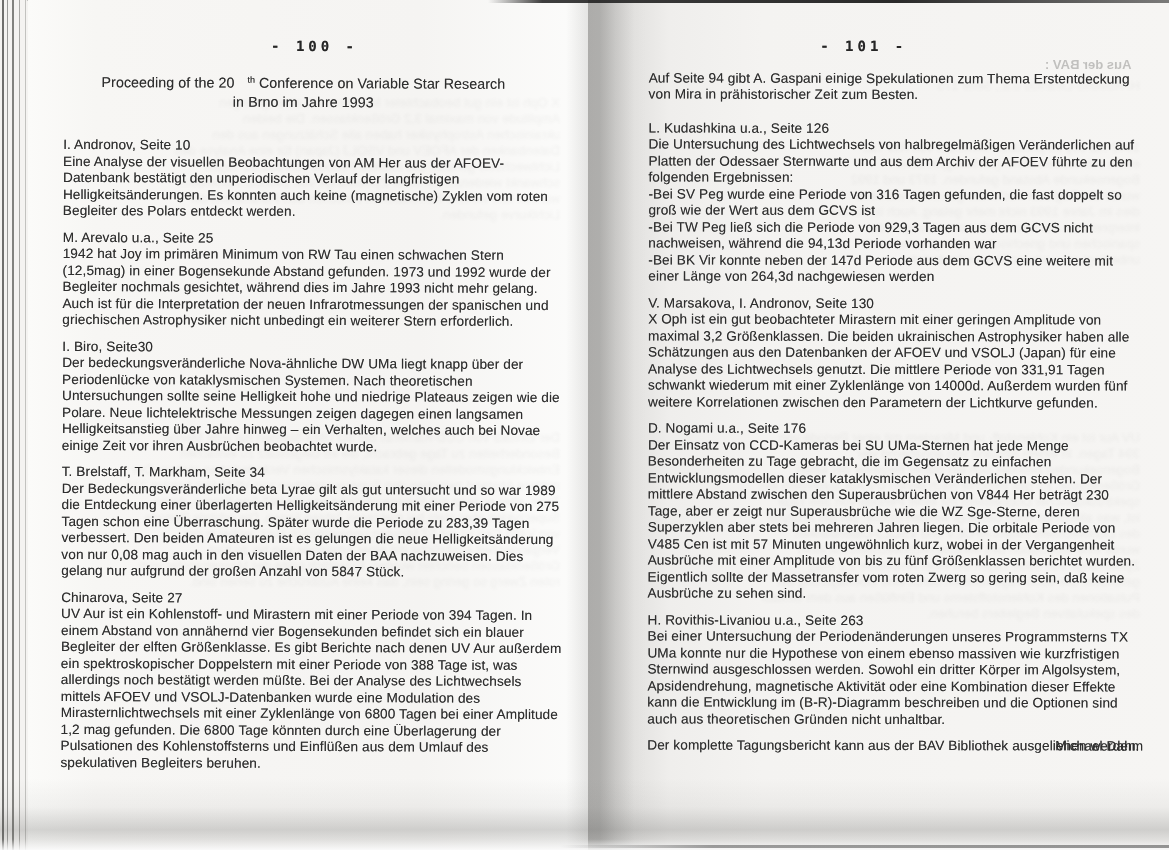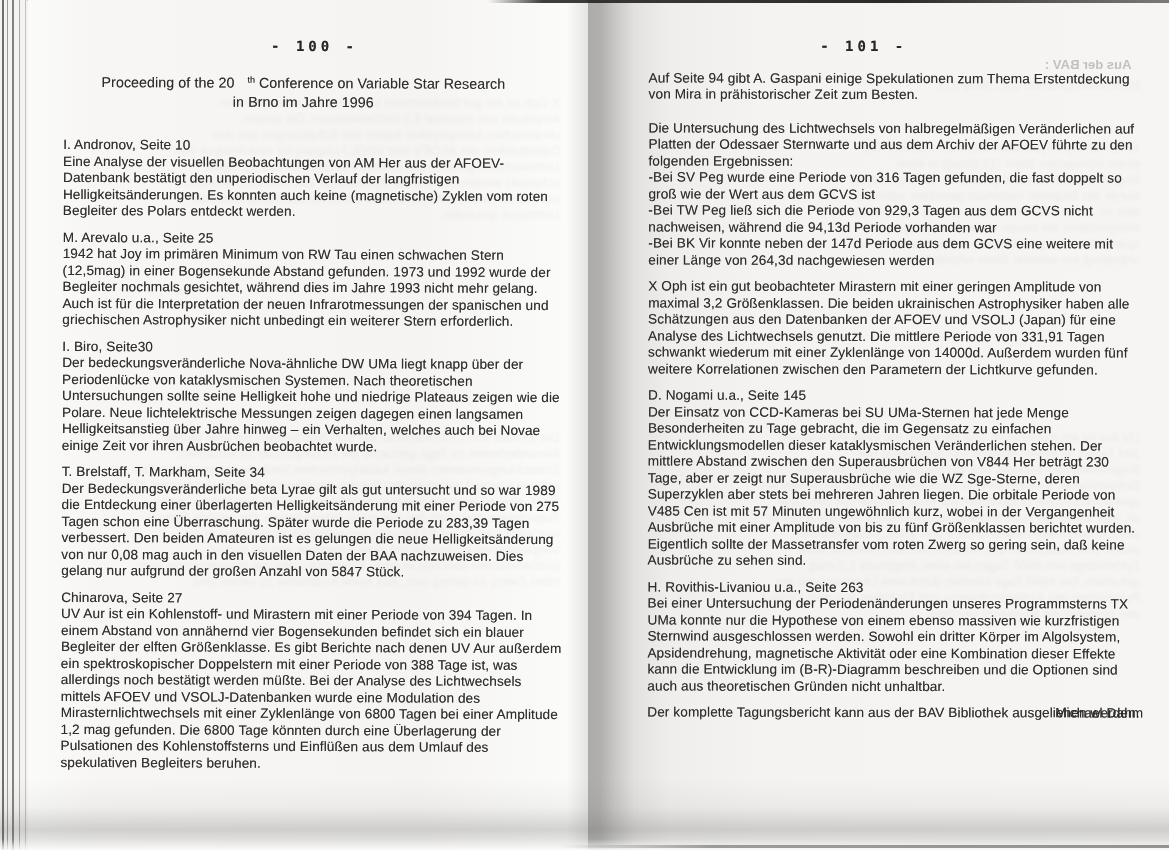--- a/index.html
+++ b/index.html
@@ -115,21 +115,21 @@
   <div class="ghost" style="left:830px;top:140px;width:310px;">1942 hat Joy im primären Minimum von RW Tau einen schwachen Stern (12,5mag) in einer Bogensekunde Abstand gefunden. 1973 und 1992 wurde der Begleiter nochmals gesichtet, während dies im Jahre 1993 nicht mehr gelang. Auch ist für die Interpretation der neuen Infrarotmessungen der spanischen und griechischen Astrophysiker nicht unbedingt ein weiterer Stern erforderlich.</div>
   <div class="ghost" style="left:760px;top:430px;width:380px;">UV Aur ist ein Kohlenstoff- und Mirastern mit einer Periode von 394 Tagen. In einem Abstand von annähernd vier Bogensekunden befindet sich ein blauer Begleiter der elften Größenklasse. Es gibt Berichte nach denen UV Aur außerdem ein spektroskopischer Doppelstern mit einer Periode von 388 Tage ist, was allerdings noch bestätigt werden müßte. Bei der Analyse des Lichtwechsels mittels AFOEV und VSOLJ-Datenbanken wurde eine Modulation des Mirasternlichtwechsels mit einer Zyklenlänge von 6800 Tagen bei einer Amplitude 1,2 mag gefunden. Die 6800 Tage könnten durch eine Überlagerung der Pulsationen des Kohlenstoffsterns und Einflüßen aus dem Umlauf des spekulativen Begleiters beruhen.</div>
   <div class="ghost" style="left:170px;top:95px;width:390px;">X Oph ist ein gut beobachteter Mirastern mit einer geringen Amplitude von maximal 3,2 Größenklassen. Die beiden ukrainischen Astrophysiker haben alle Schätzungen aus den Datenbanken der AFOEV und VSOLJ (Japan) für eine Analyse des Lichtwechsels genutzt. Die mittlere Periode von 331,91 Tagen schwankt wiederum mit einer Zyklenlänge von 14000d. Außerdem wurden fünf weitere Korrelationen zwischen den Parametern der Lichtkurve gefunden.</div>
   <div class="ghost" style="left:120px;top:430px;width:440px;">Der Einsatz von CCD-Kameras bei SU UMa-Sternen hat jede Menge Besonderheiten zu Tage gebracht, die im Gegensatz zu einfachen Entwicklungsmodellen dieser kataklysmischen Veränderlichen stehen. Der mittlere Abstand zwischen den Superausbrüchen von V844 Her beträgt 230 Tage, aber er zeigt nur Superausbrüche wie die WZ Sge-Sterne, deren Superzyklen aber stets bei mehreren Jahren liegen. Die orbitale Periode von V485 Cen ist mit 57 Minuten ungewöhnlich kurz, wobei in der Vergangenheit Ausbrüche mit einer Amplitude von bis zu fünf Größenklassen berichtet wurden. Eigentlich sollte der Massetransfer vom roten Zwerg so gering sein, daß keine Ausbrüche zu sehen sind.</div>
 
   <div class="col col-left">
     <div class="page-number">- 100 -</div>
 
     <div class="doc-title">
       <span><span>Proceeding of the 20</span><sup>th</sup><span> Conference on Variable Star Research</span></span><br>
-      <span>in Brno im Jahre 1996</span>
+      <span>in Brno im Jahre 1993</span>
     </div>
 
     <div class="section">
       <div class="sec-heading">I. Andronov, Seite 10</div>
       <div class="sec-body">Eine Analyse der visuellen Beobachtungen von AM Her aus der AFOEV-Datenbank bestätigt den unperiodischen Verlauf der langfristigen Helligkeitsänderungen. Es konnten auch keine (magnetische) Zyklen vom roten Begleiter des Polars entdeckt werden.</div>
     </div>
 
     <div class="section">
       <div class="sec-heading">M. Arevalo u.a., Seite 25</div>
       <div class="sec-body">1942 hat Joy im primären Minimum von RW Tau einen schwachen Stern (12,5mag) in einer Bogensekunde Abstand gefunden. 1973 und 1992 wurde der Begleiter nochmals gesichtet, während dies im Jahre 1993 nicht mehr gelang. Auch ist für die Interpretation der neuen Infrarotmessungen der spanischen und griechischen Astrophysiker nicht unbedingt ein weiterer Stern erforderlich.</div>
@@ -150,32 +150,34 @@
       <div class="sec-body">UV Aur ist ein Kohlenstoff- und Mirastern mit einer Periode von 394 Tagen. In einem Abstand von annähernd vier Bogensekunden befindet sich ein blauer Begleiter der elften Größenklasse. Es gibt Berichte nach denen UV Aur außerdem ein spektroskopischer Doppelstern mit einer Periode von 388 Tage ist, was allerdings noch bestätigt werden müßte. Bei der Analyse des Lichtwechsels mittels AFOEV und VSOLJ-Datenbanken wurde eine Modulation des Mirasternlichtwechsels mit einer Zyklenlänge von 6800 Tagen bei einer Amplitude 1,2 mag gefunden. Die 6800 Tage könnten durch eine Überlagerung der Pulsationen des Kohlenstoffsterns und Einflüßen aus dem Umlauf des spekulativen Begleiters beruhen.</div>
     </div>
   </div>
 
   <div class="col col-right">
     <div class="page-number">- 101 -</div>
 
     <div class="intro">Auf Seite 94 gibt A. Gaspani einige Spekulationen zum Thema Erstentdeckung von Mira in prähistorischer Zeit zum Besten.</div>
 
     <div class="section">
+      <div class="sec-heading">L. Kudashkina u.a., Seite 126</div>
       <div class="sec-body">Die Untersuchung des Lichtwechsels von halbregelmäßigen Veränderlichen auf Platten der Odessaer Sternwarte und aus dem Archiv der AFOEV führte zu den folgenden Ergebnissen:
 -Bei SV Peg wurde eine Periode von 316 Tagen gefunden, die fast doppelt so groß wie der Wert aus dem GCVS ist
 -Bei TW Peg ließ sich die Periode von 929,3 Tagen aus dem GCVS nicht nachweisen, während die 94,13d Periode vorhanden war
 -Bei BK Vir konnte neben der 147d Periode aus dem GCVS eine weitere mit einer Länge von 264,3d nachgewiesen werden</div>
     </div>
 
     <div class="section">
+      <div class="sec-heading">V. Marsakova, I. Andronov, Seite 130</div>
       <div class="sec-body">X Oph ist ein gut beobachteter Mirastern mit einer geringen Amplitude von maximal 3,2 Größenklassen. Die beiden ukrainischen Astrophysiker haben alle Schätzungen aus den Datenbanken der AFOEV und VSOLJ (Japan) für eine Analyse des Lichtwechsels genutzt. Die mittlere Periode von 331,91 Tagen schwankt wiederum mit einer Zyklenlänge von 14000d. Außerdem wurden fünf weitere Korrelationen zwischen den Parametern der Lichtkurve gefunden.</div>
     </div>
 
     <div class="section">
-      <div class="sec-heading">D. Nogami u.a., Seite 145</div>
+      <div class="sec-heading">D. Nogami u.a., Seite 176</div>
       <div class="sec-body">Der Einsatz von CCD-Kameras bei SU UMa-Sternen hat jede Menge Besonderheiten zu Tage gebracht, die im Gegensatz zu einfachen Entwicklungsmodellen dieser kataklysmischen Veränderlichen stehen. Der mittlere Abstand zwischen den Superausbrüchen von V844 Her beträgt 230 Tage, aber er zeigt nur Superausbrüche wie die WZ Sge-Sterne, deren Superzyklen aber stets bei mehreren Jahren liegen. Die orbitale Periode von V485 Cen ist mit 57 Minuten ungewöhnlich kurz, wobei in der Vergangenheit Ausbrüche mit einer Amplitude von bis zu fünf Größenklassen berichtet wurden. Eigentlich sollte der Massetransfer vom roten Zwerg so gering sein, daß keine Ausbrüche zu sehen sind.</div>
     </div>
 
     <div class="section">
       <div class="sec-heading">H. Rovithis-Livaniou u.a., Seite 263</div>
       <div class="sec-body">Bei einer Untersuchung der Periodenänderungen unseres Programmsterns TX UMa konnte nur die Hypothese von einem ebenso massiven wie kurzfristigen Sternwind ausgeschlossen werden. Sowohl ein dritter Körper im Algolsystem, Apsidendrehung, magnetische Aktivität oder eine Kombination dieser Effekte kann die Entwicklung im (B-R)-Diagramm beschreiben und die Optionen sind auch aus theoretischen Gründen nicht unhaltbar.</div>
     </div>
 
     <div class="closing">
       <span>Der komplette Tagungsbericht kann aus der BAV Bibliothek ausgeliehen werden.</span>

